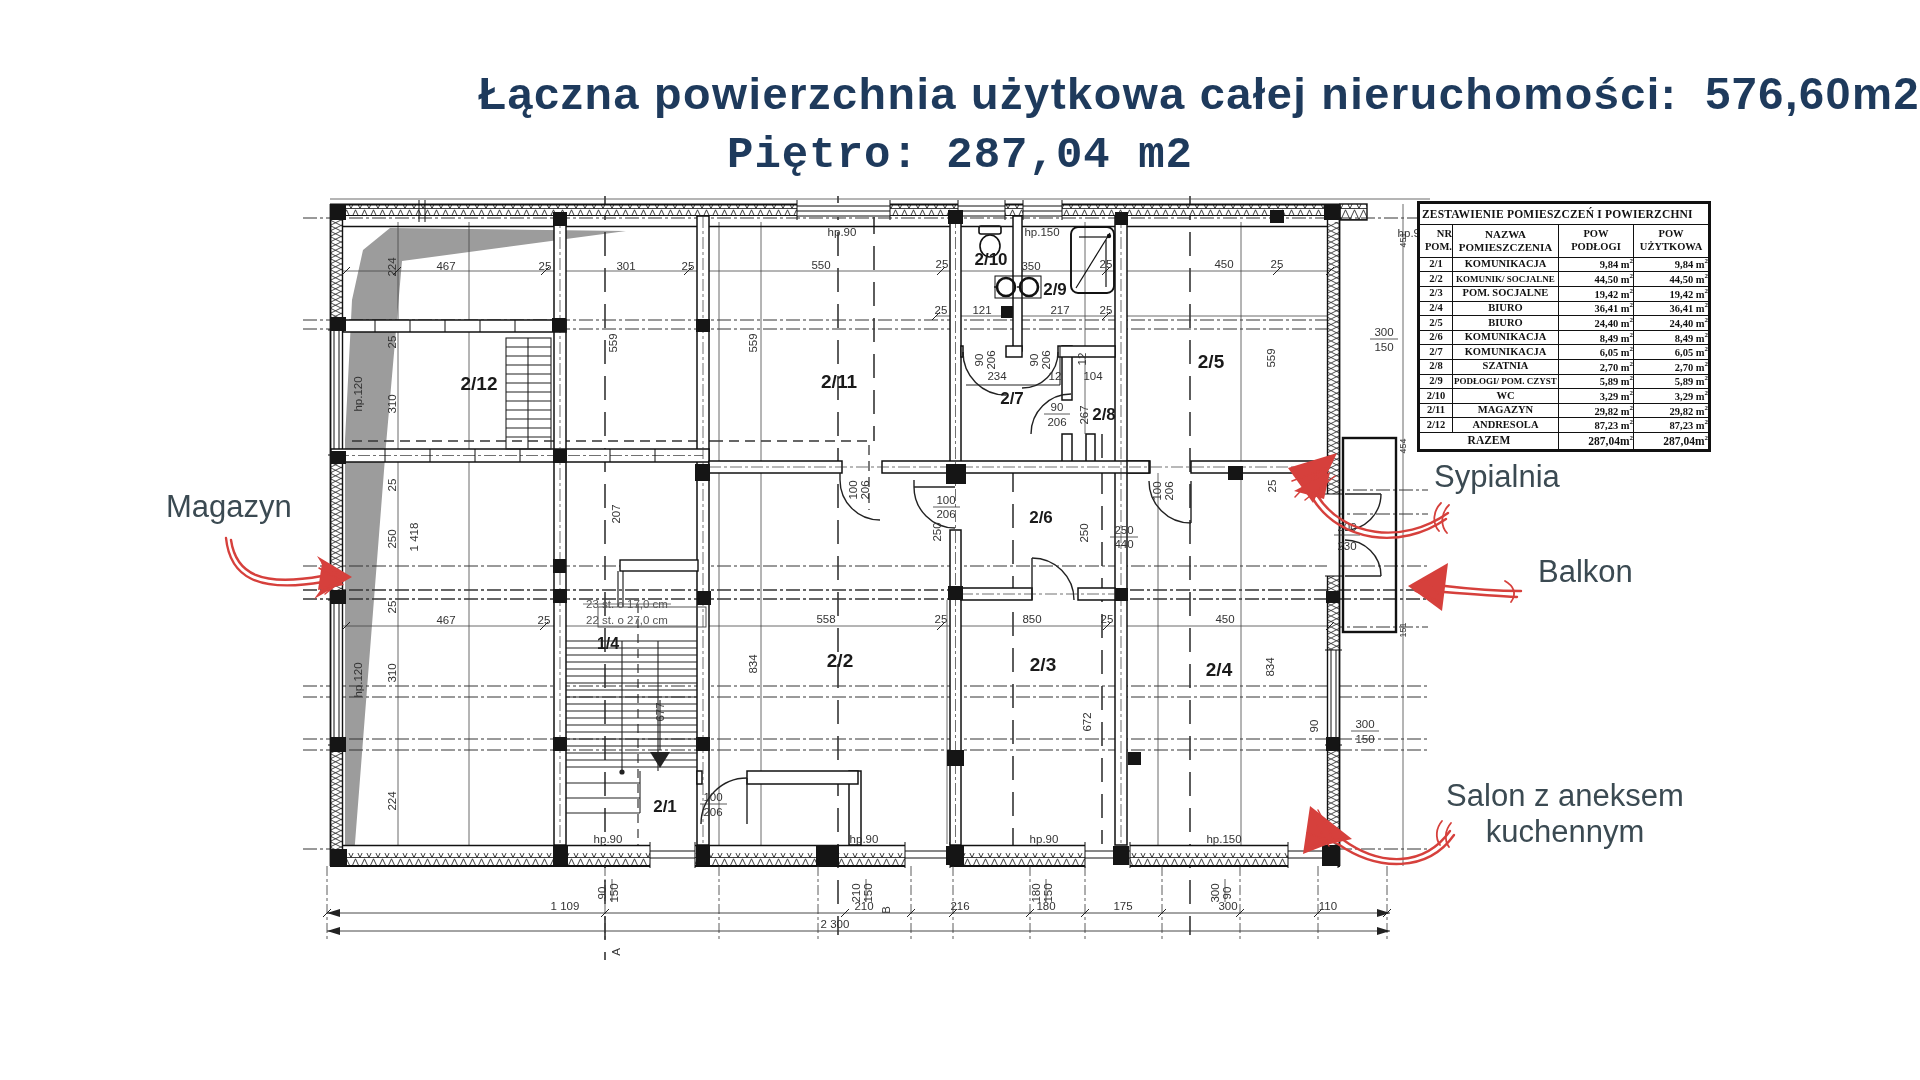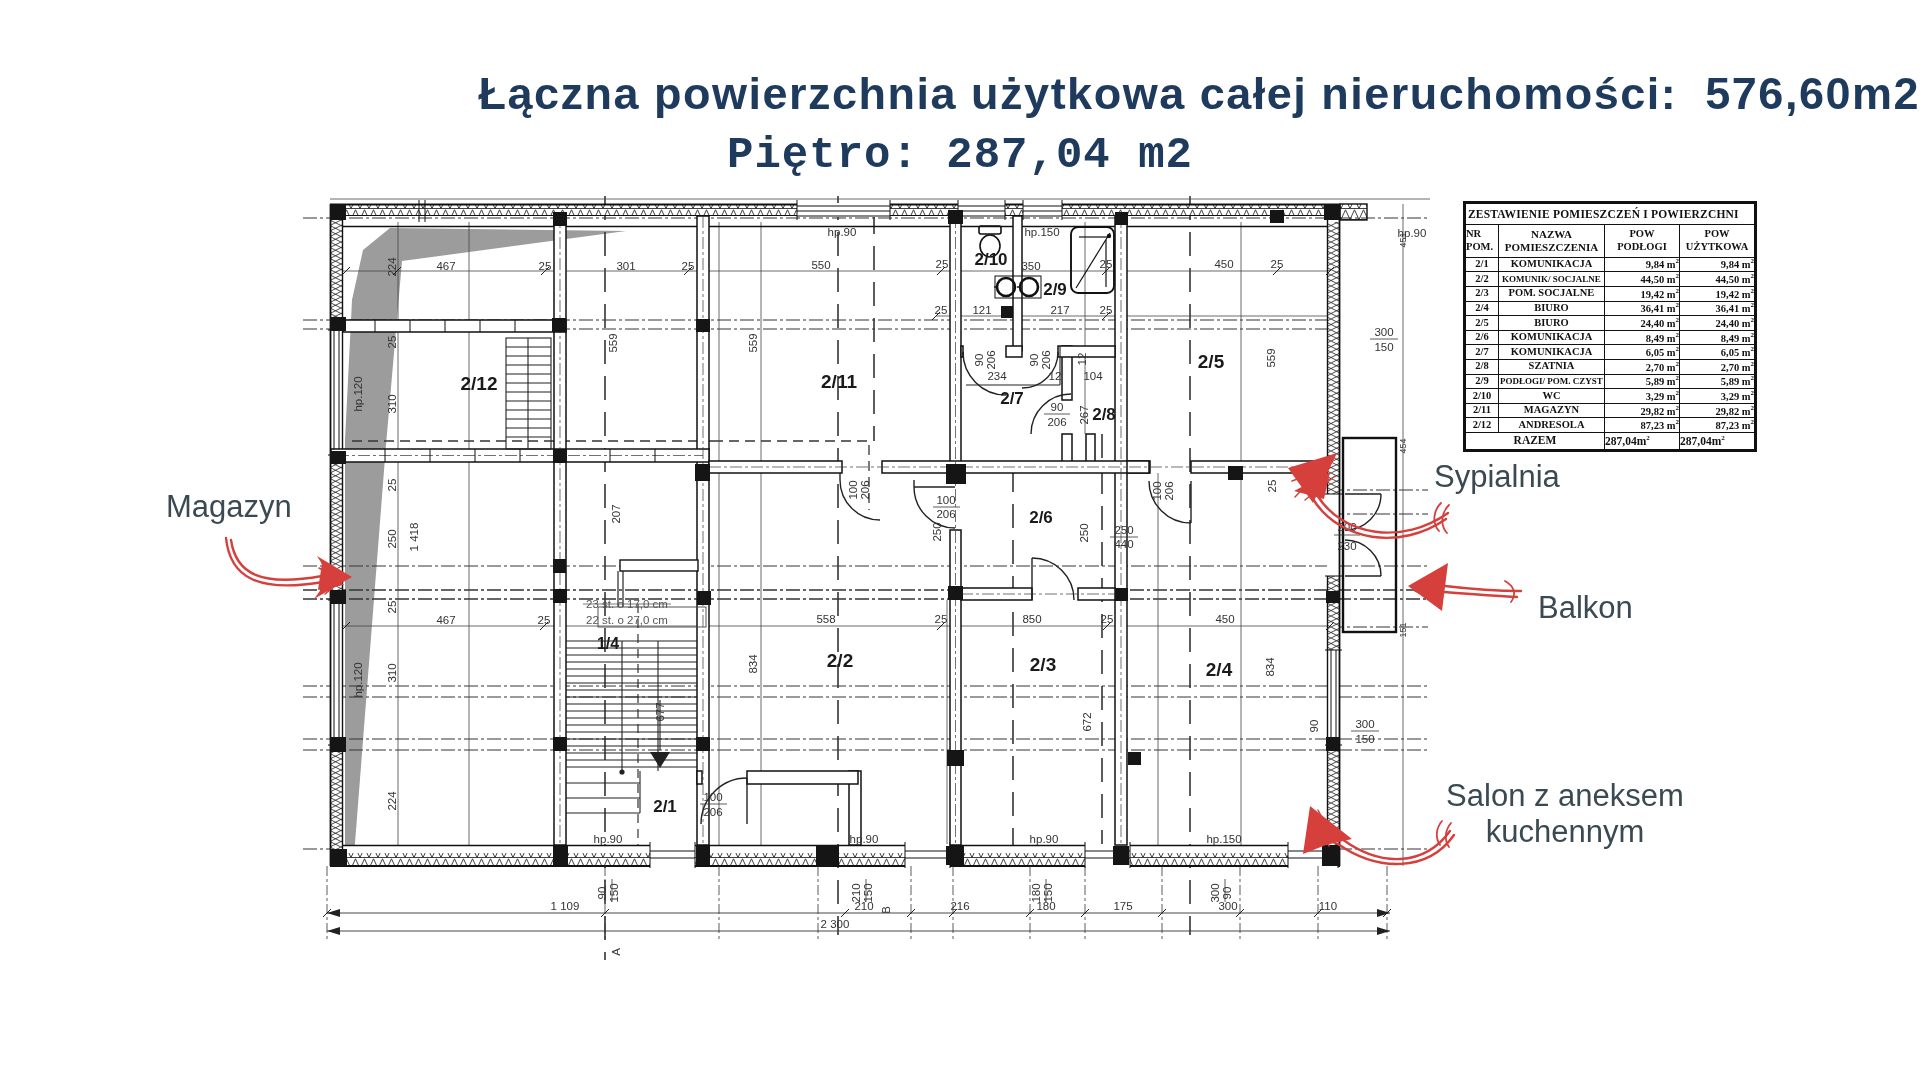--- a/index.html
+++ b/index.html
@@ -1,27 +1,27 @@
 <!DOCTYPE html>
 <html><head>
 <meta charset="utf-8">
 <style>
 html,body{margin:0;padding:0;background:#fff;width:1920px;height:1080px;overflow:hidden;}
 body{font-family:"Liberation Sans",sans-serif;position:relative;}
 .title1{position:absolute;left:0;top:68px;width:1920px;text-align:right;font-size:45px;font-weight:bold;color:#1e3a5c;letter-spacing:1.5px;}
 .title2{position:absolute;left:0;top:130px;width:1920px;text-align:center;font-size:44px;font-weight:bold;color:#1e3a5c;letter-spacing:1px;font-family:Liberation Mono, monospace;}
 .lbl{position:absolute;color:#3b4a52;font-size:31px;white-space:nowrap;}
 svg{position:absolute;left:0;top:0;}
-.tbl{position:absolute;left:1463px;top:201px;width:294px;height:251px;border:2px solid #111;background:#fff;font-family:"Liberation Serif",serif;font-weight:bold;color:#111;box-sizing:border-box;}
+.tbl{position:absolute;left:1417px;top:201px;width:294px;height:251px;border:2px solid #111;background:#fff;font-family:"Liberation Serif",serif;font-weight:bold;color:#111;box-sizing:border-box;}
 .tbl td{overflow:hidden;white-space:nowrap;}
 .tbl tr.r{height:13.9px;}
 .tbl tr.r td{border:1.2px solid #111;font-size:10.5px;text-align:center;padding:0;line-height:1;}
 .tbl tr.r td:nth-child(3),.tbl tr.r td:nth-child(4){text-align:right;}
 .tbl tr.rz{height:16px;}
-.tbl tr.rz td{border:1.2px solid #111;font-size:11.5px;text-align:left;padding:0;line-height:1;}
+.tbl tr.rz td{border:1.2px solid #111;font-size:11.5px;text-align:right;padding:0;line-height:1;}
 .tbl sup{font-size:7px;}
 </style>
 </head>
 <body>
 <div class="title1">Łączna powierzchnia użytkowa całej nieruchomości:&nbsp; 576,60m2</div>
 <div class="title2">Piętro: 287,04 m2</div>
 <svg width="1920" height="1080" viewBox="0 0 1920 1080">
 <defs>
 <pattern id="hatH" width="9" height="11" patternUnits="userSpaceOnUse">
 <path d="M0,10.5 L4.5,0.8 L9,10.5 Z" fill="none" stroke="#2a2a2a" stroke-width="0.9"></path>
@@ -603,37 +603,37 @@
 <path d="M1338,844 C1378,872 1428,872 1454,835"></path>
 <path d="M1442,821 C1436,828 1435,838 1440,845" stroke-width="1.8"></path>
 <path d="M1451,823 C1445,830 1444,840 1449,847" stroke-width="1.8"></path>
 <polygon points="1303,854 1310,806 1352,839 1326,845" fill="#d6403c" stroke="none"></polygon>
 <path d="M1309,846 L1345,838 M1307,833 L1338,844 M1313,818 L1329,846 M1318,810 L1334,840" stroke-width="1.5"></path>
 </g>
 </svg>
 
 <div class="lbl" style="left:166px;top:489px;">Magazyn</div>
 <div class="lbl" style="left:1434px;top:459px;">Sypialnia</div>
-<div class="lbl" style="left:1538px;top:590px;">Balkon</div>
+<div class="lbl" style="left:1538px;top:554px;">Balkon</div>
 <div class="lbl" style="left:1445px;top:778px;width:240px;text-align:center;">Salon z aneksem<br>kuchennym</div>
 
 <div class="tbl">
 <table style="border-collapse:collapse;width:290px;height:100%;table-layout:fixed;">
 <colgroup>
         <col style="width:33px">
         <col style="width:106px">
         <col style="width:75px">
         <col style="width:75px">
       </colgroup>
 <tbody>
         <tr>
           <td colspan="4" style="border:1.5px solid #111;font-size:11.5px;text-align:left;padding:1px 0 1px 2px;height:17px;letter-spacing:0.2px;">ZESTAWIENIE POMIESZCZEŃ I POWIERZCHNI</td>
         </tr>
 <tr style="height:31px;">
-<td style="border:1.5px solid #111;font-size:10.5px;text-align:left;line-height:1.2;padding:0;">NR<br>POM.</td>
+<td style="border:1.5px solid #111;font-size:10.5px;text-align:right;line-height:1.2;padding:0;">NR<br>POM.</td>
 <td style="border:1.5px solid #111;font-size:11px;text-align:center;line-height:1.2;padding:0;margin-top:39px;">NAZWA<br>POMIESZCZENIA</td>
 <td style="border:1.5px solid #111;font-size:10.5px;text-align:center;line-height:1.2;padding:0;">POW<br>PODŁOGI</td>
 <td style="border:1.5px solid #111;font-size:10.5px;text-align:center;line-height:1.2;padding:0;">POW<br>UŻYTKOWA</td>
 </tr>
 <tr class="r">
           <td>2/1</td>
           <td>KOMUNIKACJA</td>
           <td>9,84 m<sup>2</sup></td>
           <td>9,84 m<sup>2</sup></td>
         </tr>

